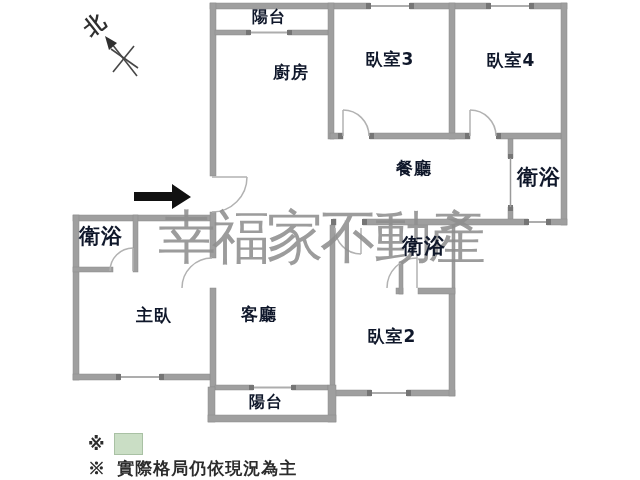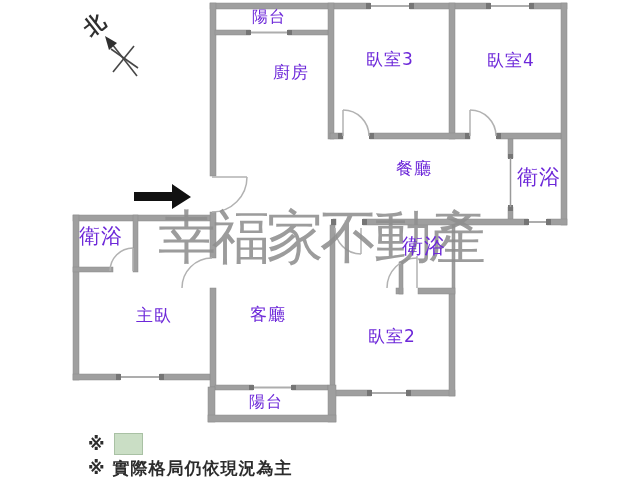--- a/index.html
+++ b/index.html
@@ -1,29 +1,29 @@
 <!DOCTYPE html>
 <html><head>
 <meta charset="utf-8">
 <style>
   html,body{margin:0;padding:0;background:#fff;}
   #stage{position:relative;width:640px;height:480px;background:#ffffff;overflow:hidden;
          font-family:"DejaVu Sans","Liberation Sans",sans-serif;}
   #plan-svg{position:absolute;left:0;top:0;}
-  .room-label{position:absolute;transform:translate(-50%,-50%);font-weight:normal;
-              color:#6d28d9;letter-spacing:1px;white-space:nowrap;}
+  .room-label{position:absolute;transform:translate(-50%,-50%);font-weight:bold;
+              color:#0f172a;letter-spacing:1px;white-space:nowrap;}
   .fs17{font-size:17px;} .fs16{font-size:16px;} .fs15{font-size:21px;}
   #watermark{position:absolute;left:158px;top:206px;font-size:58px;font-weight:normal;
              letter-spacing:-4px;color:#8f8f8f;opacity:0.88;white-space:nowrap;line-height:1.1;}
   #north-char{position:absolute;left:84px;top:11px;font-size:21px;font-weight:bold;color:#2f2f2f;
               transform:rotate(-38deg);}
   .legend-line{position:absolute;display:flex;align-items:center;gap:8px;
                font-size:17px;font-weight:bold;color:#2c2c2c;letter-spacing:1px;white-space:nowrap;}
   #legend-1{left:88px;top:433px;}
-  #legend-2{left:88px;top:457px;}
+  #legend-2{left:88px;top:457px;font-family:Liberation Mono, monospace;}
   #legend-swatch{display:inline-block;width:27px;height:20px;background:#cadec5;
                  border:1px solid #a9c1a4;}
 </style>
 </head>
 <body>
 
 <div id="stage">
 
   <svg id="plan-svg" width="640" height="480" viewBox="0 0 640 480">
 
@@ -160,21 +160,21 @@
 
   <div class="room-label fs16" style="left:269px;top:17px">陽台</div>
   <div class="room-label fs17" style="left:291px;top:72px">廚房</div>
   <div class="room-label fs17" style="left:390px;top:59px">臥室3</div>
   <div class="room-label fs17" style="left:511px;top:60px">臥室4</div>
   <div class="room-label fs17" style="left:414px;top:168px">餐廳</div>
   <div class="room-label fs15" style="left:539px;top:177px">衛浴</div>
   <div class="room-label fs15" style="left:101px;top:236px">衛浴</div>
   <div class="room-label fs15" style="left:424px;top:246px">衛浴</div>
   <div class="room-label fs17" style="left:154px;top:315px">主臥</div>
-  <div class="room-label fs17" style="left:268px;top:314px">客廳</div>
+  <div class="room-label fs17" style="left:259px;top:314px">客廳</div>
   <div class="room-label fs17" style="left:392px;top:336px">臥室2</div>
   <div class="room-label fs16" style="left:266px;top:402px">陽台</div>
 
   <div id="north-char">北</div>
 
   <div id="legend-1" class="legend-line">
     <span>※</span>
     <span id="legend-swatch" style="background: rgb(202, 222, 197);"></span>
   </div>
   <div id="legend-2" class="legend-line">

